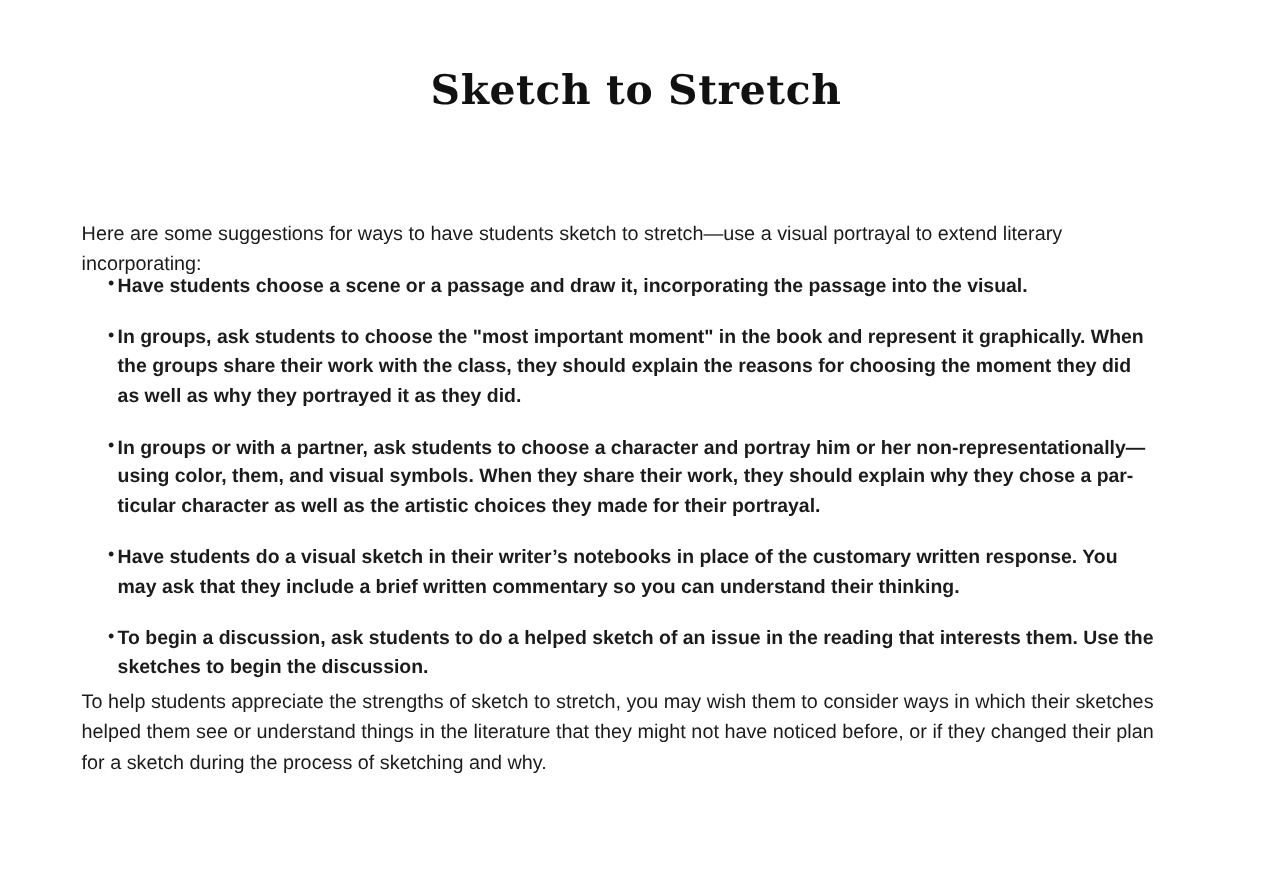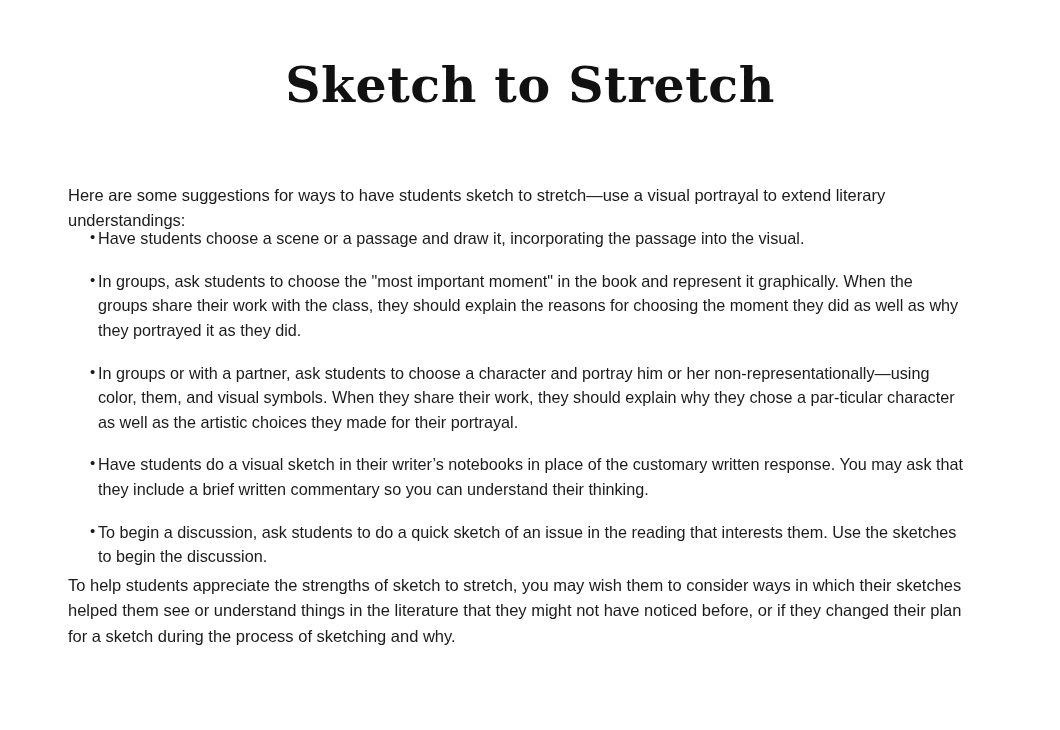--- a/index.html
+++ b/index.html
@@ -16,21 +16,21 @@
   }
   .page {
     position: relative;
     width: 1060px;
     height: 730px;
     box-sizing: border-box;
   }
   .doc-title {
     font-family: "DejaVu Serif", "Liberation Serif", serif;
     font-weight: bold;
-    font-size: 49px;
+    font-size: 34px;
     text-align: center;
     letter-spacing: 0.5px;
     color: #111111;
     margin: 0;
     padding-top: 56px;
   }
   .body-block {
     position: absolute;
     left: 68px;
     width: 896px;
@@ -64,55 +64,56 @@
     line-height: 1.5;
     color: #1b1b1b;
     box-sizing: border-box;
   }
   .bullet-text {
     flex: 1 1 auto;
     font-size: 16.2px;
     line-height: 1.52;
     color: #1b1b1b;
     text-align: left;
+    font-weight: bold;
   }
   .closing {
     top: 556px;
     font-size: 16.5px;
     line-height: 1.55;
     color: #1b1b1b;
   }
 </style>
 </head>
 <body>
 
 <div class="page">
 
   <h1 class="doc-title">Sketch to Stretch</h1>
 
-  <p class="body-block intro">Here are some suggestions for ways to have students sketch to stretch—use a visual portrayal to extend literary understandings:</p>
+  <p class="body-block intro">Here are some suggestions for ways to have students sketch to stretch—use a visual portrayal to extend literary incorporating:</p>
 
   <ul class="bullet-list">
     <li class="bullet-item">
       <span class="bullet-marker">•</span>
       <span class="bullet-text">Have students choose a scene or a passage and draw it, incorporating the passage into the visual.</span>
     </li>
     <li class="bullet-item">
       <span class="bullet-marker">•</span>
       <span class="bullet-text">In groups, ask students to choose the "most important moment" in the book and represent it graphically. When the groups share their work with the class, they should explain the reasons for choosing the moment they did as well as why they portrayed it as they did.</span>
     </li>
     <li class="bullet-item">
       <span class="bullet-marker">•</span>
       <span class="bullet-text">In groups or with a partner, ask students to choose a character and portray him or her non-representationally—using color, them, and visual symbols. When they share their work, they should explain why they chose a par-ticular character as well as the artistic choices they made for their portrayal.</span>
     </li>
     <li class="bullet-item">
       <span class="bullet-marker">•</span>
       <span class="bullet-text">Have students do a visual sketch in their writer’s notebooks in place of the customary written response. You may ask that they include a brief written commentary so you can understand their thinking.</span>
     </li>
     <li class="bullet-item">
       <span class="bullet-marker">•</span>
-      <span class="bullet-text">To begin a discussion, ask students to do a quick sketch of an issue in the reading that interests them. Use the sketches to begin the discussion.</span>
+      <span class="bullet-text">To begin a discussion, ask students to do a helped sketch of an issue in the reading that interests them. Use the sketches to begin the discussion.</span>
     </li>
   </ul>
 
   <p class="body-block closing">To help students appreciate the strengths of sketch to stretch, you may wish them to consider ways in which their sketches helped them see or understand things in the literature that they might not have noticed before, or if they changed their plan for a sketch during the process of sketching and why.</p>
 
 </div>
 
 </body></html>

